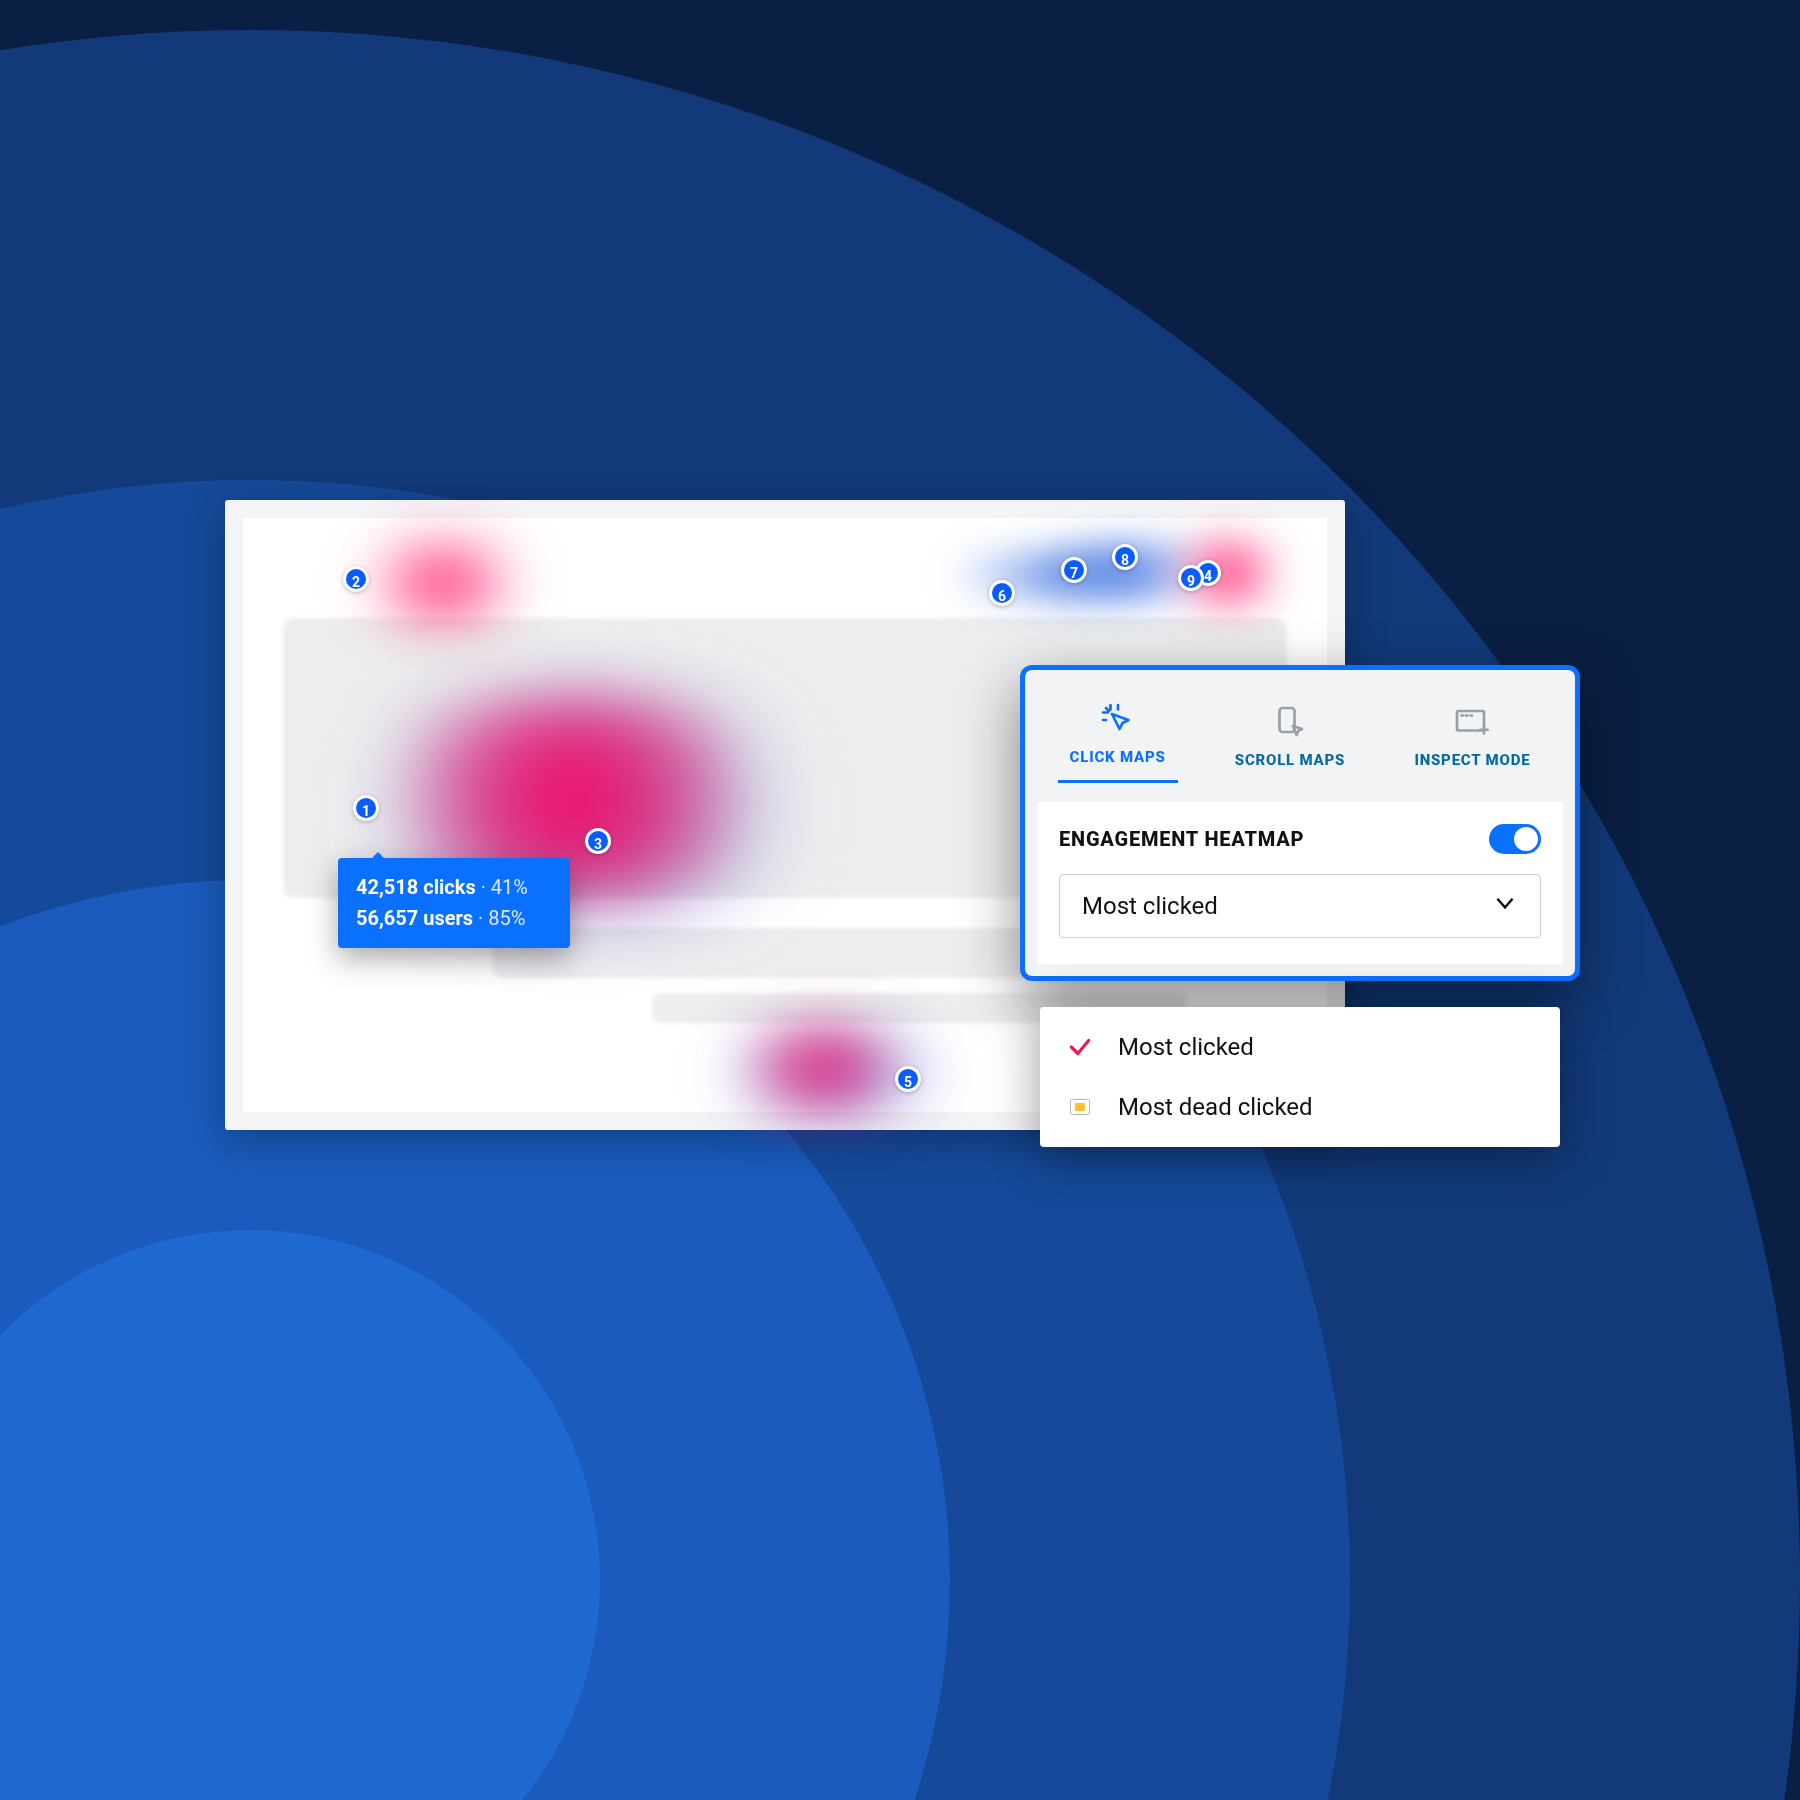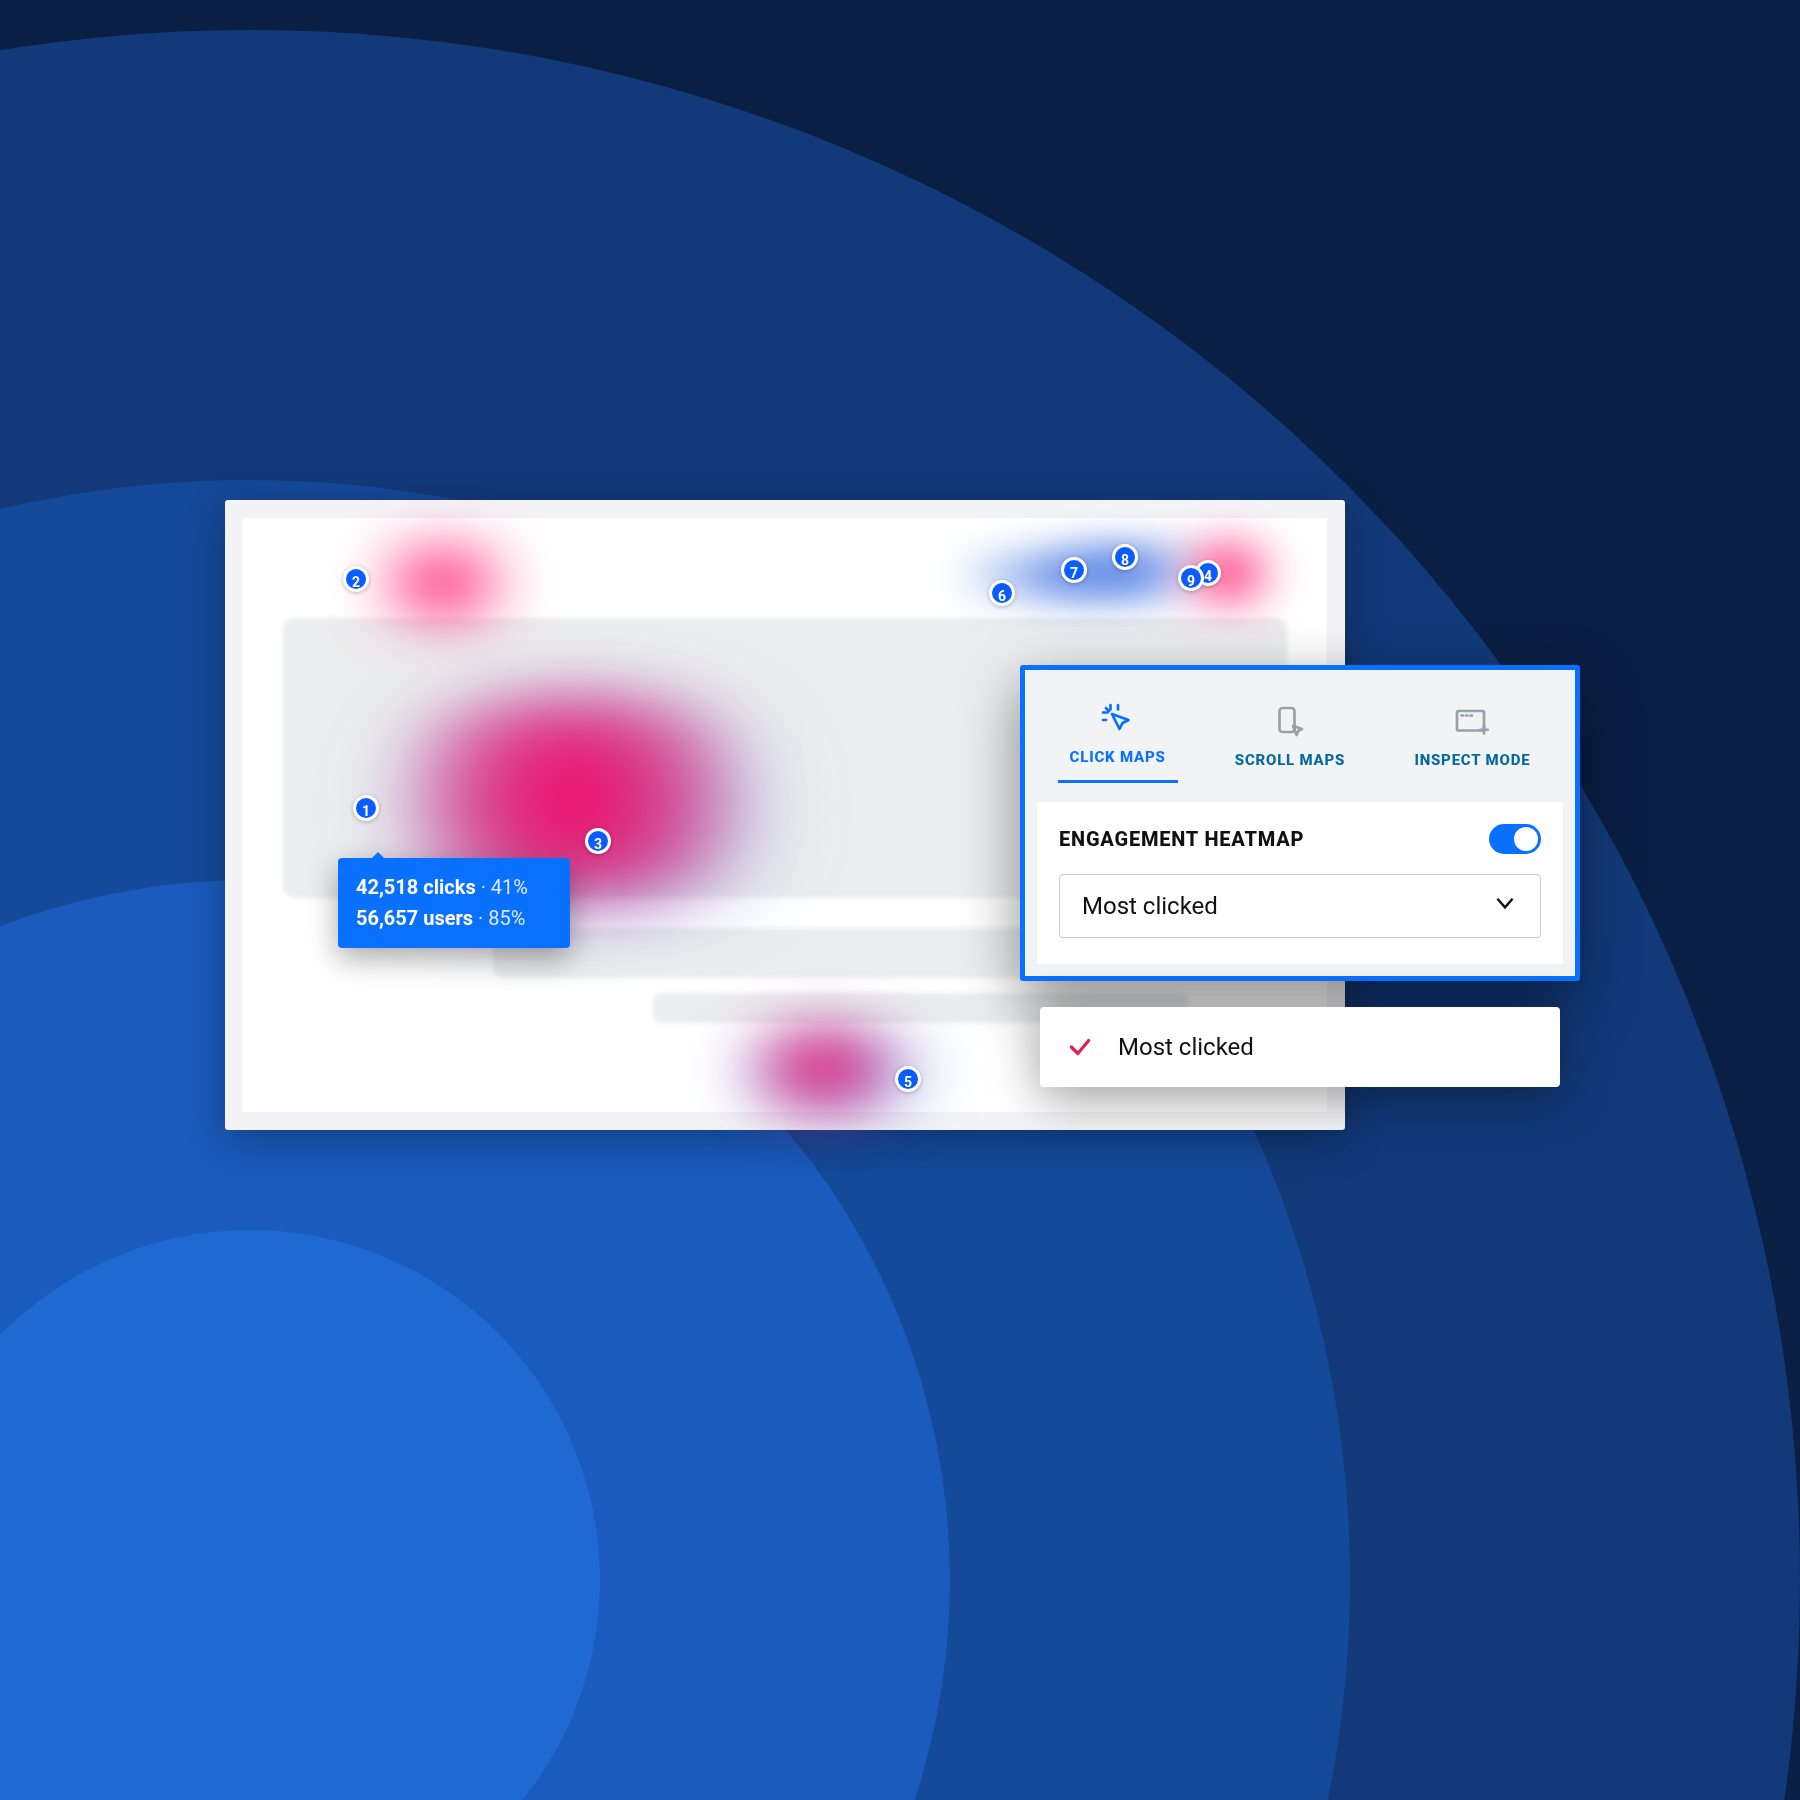--- a/index.html
+++ b/index.html
@@ -90,21 +90,21 @@
   .tooltip .bold { font-weight:700; }
   .tooltip .dim { opacity:0.85; }
 
   
   .panel {
     position:absolute;
     left:1020px; top:665px;
     width:560px;
     background:#f2f3f5;
     border:5px solid #0a70ff;
-    border-radius:3px;
+    border-radius:12px;
     box-shadow:0 20px 60px rgba(0,0,0,0.45);
     padding:0;
   }
   .tabs {
     display:flex;
     justify-content:space-around;
     align-items:flex-end;
     padding:22px 10px 6px 10px;
     border-bottom:1px solid transparent;
   }
@@ -279,13 +279,21 @@
 
 <div class="dropdown">
   <div class="dd-item">
     <span class="dd-ic">
       <svg viewBox="0 0 24 24" fill="none" stroke="#e01e5a" stroke-width="3" stroke-linecap="round" stroke-linejoin="round">
           <polyline points="4 12 10 18 20 6"></polyline>
         </svg>
     </span>
     <span>Most clicked</span>
   </div>
+  <div class="dd-item">
+    <span class="dd-ic">
+      <span class="mini-badge">
+          <span class="sq" style="background:#fbc02d;"></span>
+        </span>
+    </span>
+    <span>Most dead clicked</span>
+  </div>
 </div>
 
 </body></html>

